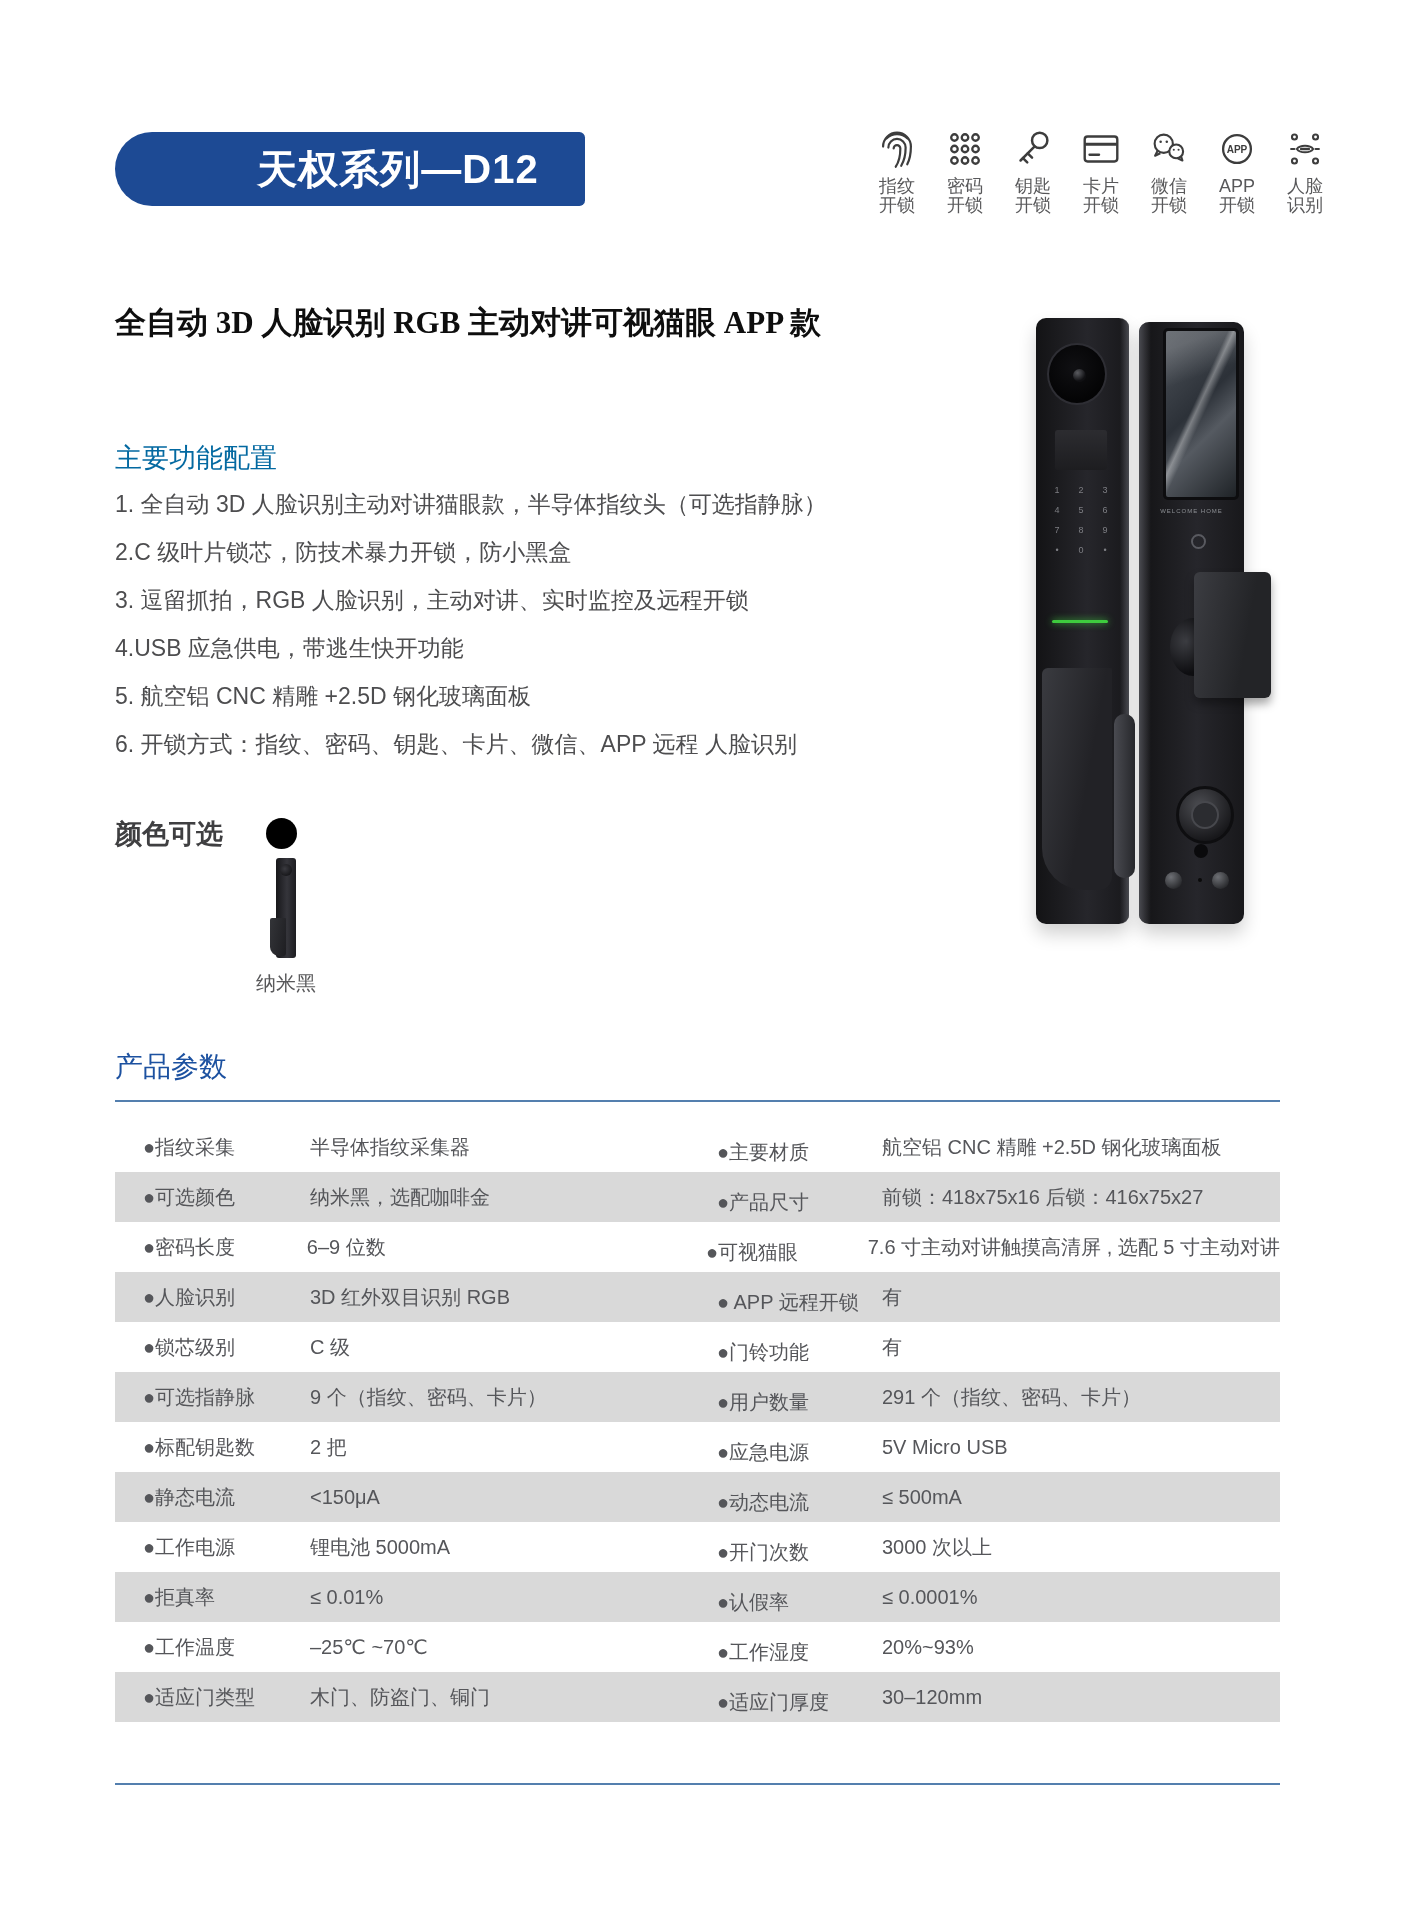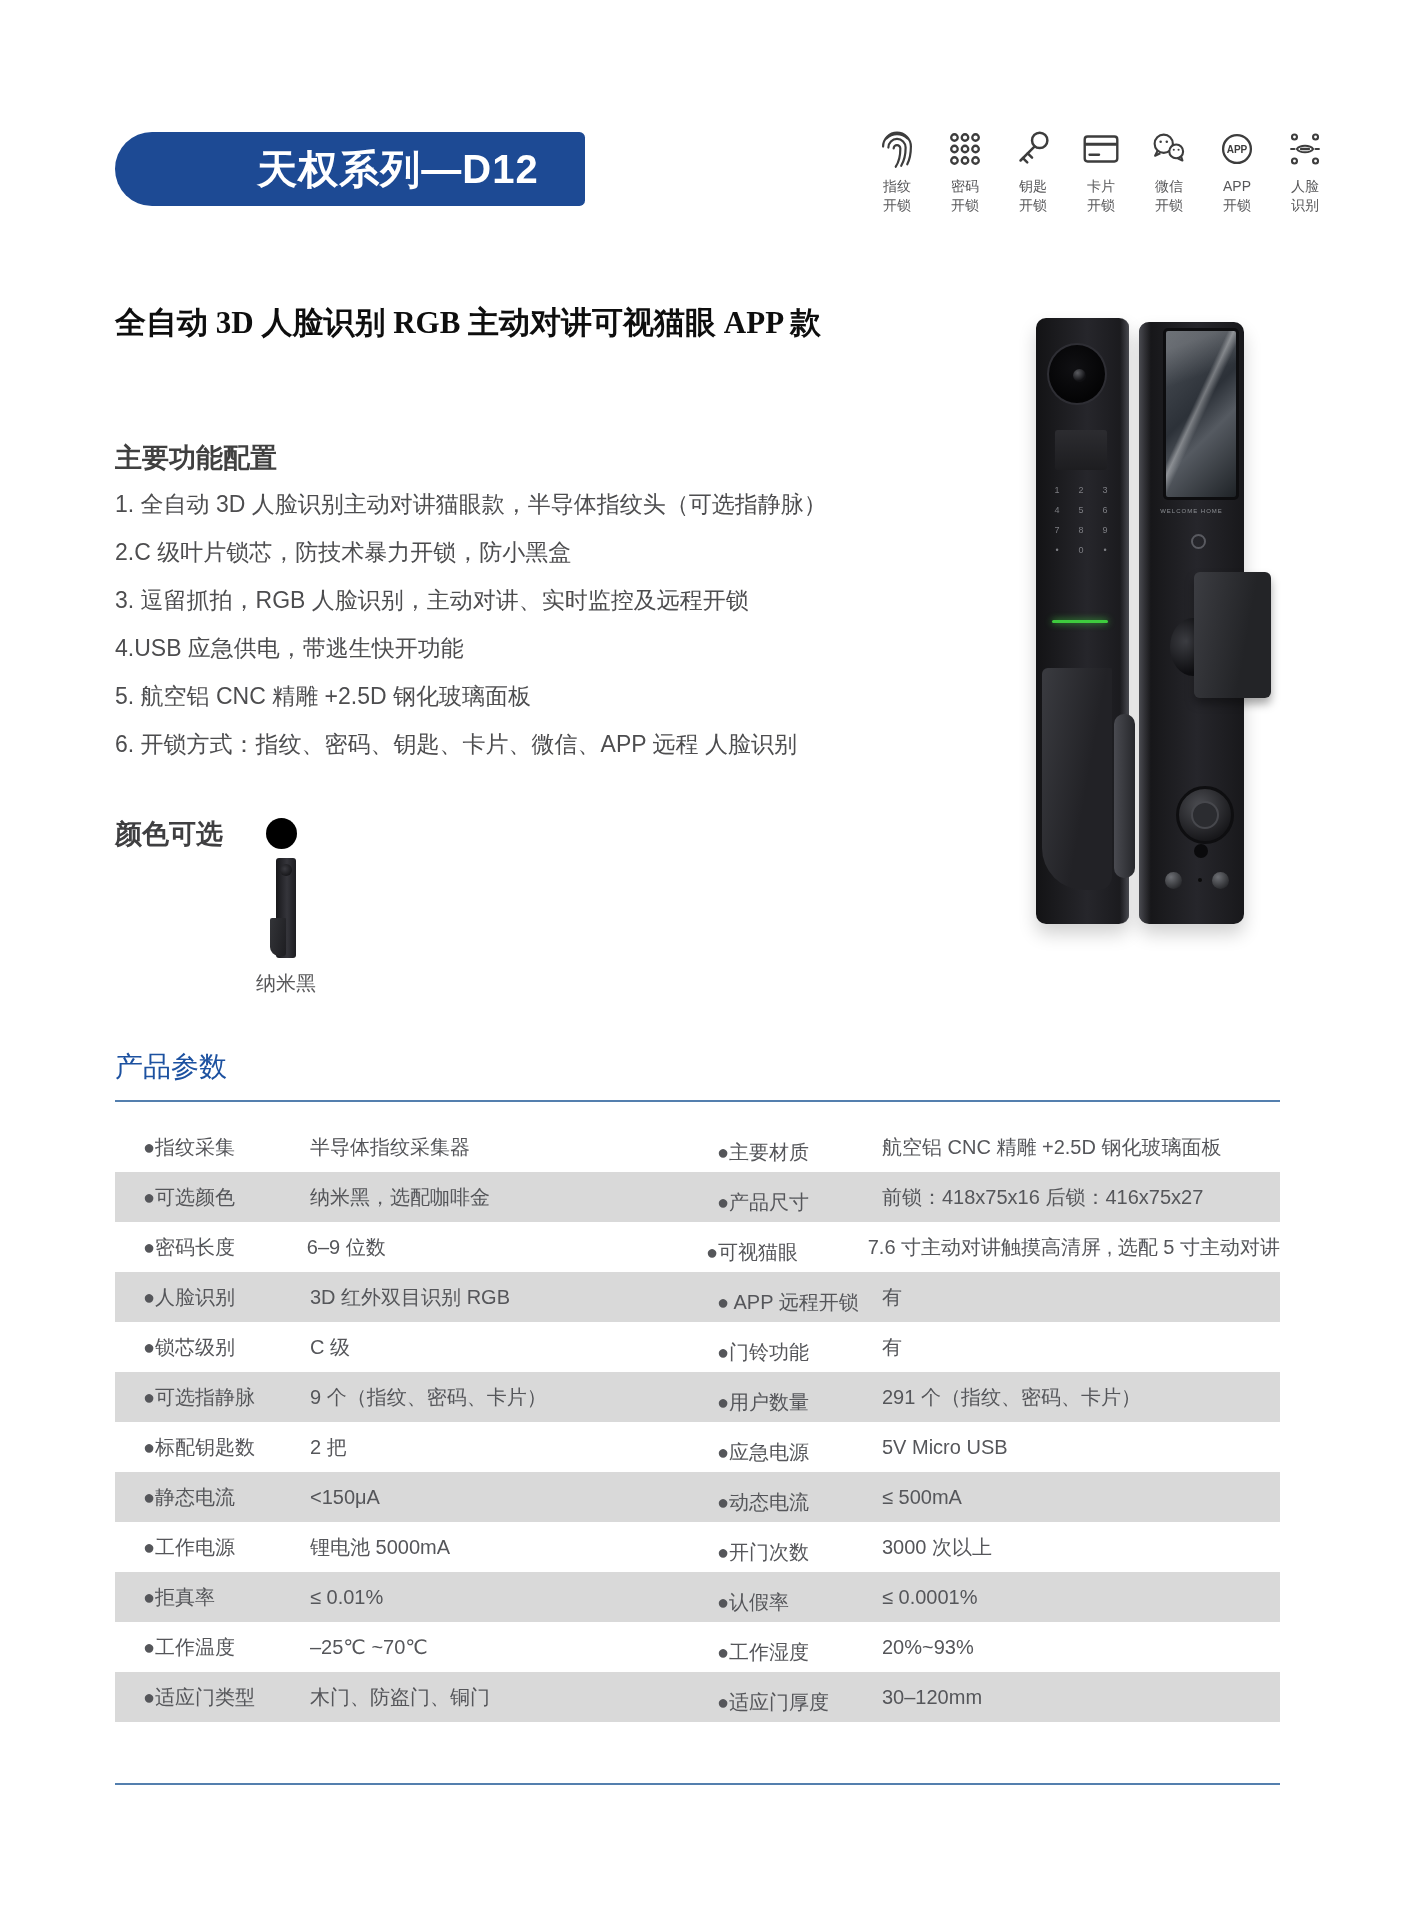--- a/index.html
+++ b/index.html
@@ -9,28 +9,28 @@
   
   .banner { position:absolute; left:115px; top:132px; width:470px; height:74px;
     background:#1d4a94; border-radius:40px 6px 6px 40px;
     display:flex; align-items:center; justify-content:center; padding-left:96px; }
   .banner-title { color:#fff; font-size:40px; font-weight:bold; letter-spacing:1px; }
 
   
   .unlock-row { position:absolute; left:863px; top:126px; display:flex; }
   .unlock-item { width:68px; text-align:center; }
   .unlock-item svg { width:46px; height:46px; display:block; margin:0 auto; }
-  .unlock-label { font-size:14px; line-height:19px; color:#58585a; margin-top:5px; }
+  .unlock-label { font-size:18px; line-height:19px; color:#58585a; margin-top:5px; }
 
   
   .product-title { position:absolute; left:115px; top:302px; font-family:"Liberation Serif","DejaVu Serif",serif;
     font-weight:bold; font-size:31px; color:#0e0e0e; }
 
   
-  .features-heading { position:absolute; left:115px; top:440px; font-size:27px; font-weight:bold; color:#404040; }
+  .features-heading { position:absolute; left:115px; top:440px; font-size:27px; font-weight:normal; color:#0369a1; }
   .features-list { position:absolute; left:115px; top:480px; width:720px; }
   .feature-item { font-size:23px; color:#4d4d4f; line-height:48px; white-space:nowrap; }
 
   
   .color-heading { position:absolute; left:115px; top:816px; font-size:27px; font-weight:bold; color:#3f3f41; }
   .color-swatch { position:absolute; left:266px; top:818px; width:31px; height:31px; border-radius:50%; background:#000; }
   .mini-lock { position:absolute; left:270px; top:858px; width:30px; height:102px; }
   .mini-lock .m-body { position:absolute; left:6px; top:0; width:20px; height:100px;
      background:linear-gradient(90deg,#17171a,#35353b 55%,#1d1d21); border-radius:3px; }
   .mini-lock .m-cam { position:absolute; left:10px; top:6px; width:12px; height:12px; border-radius:50%;

